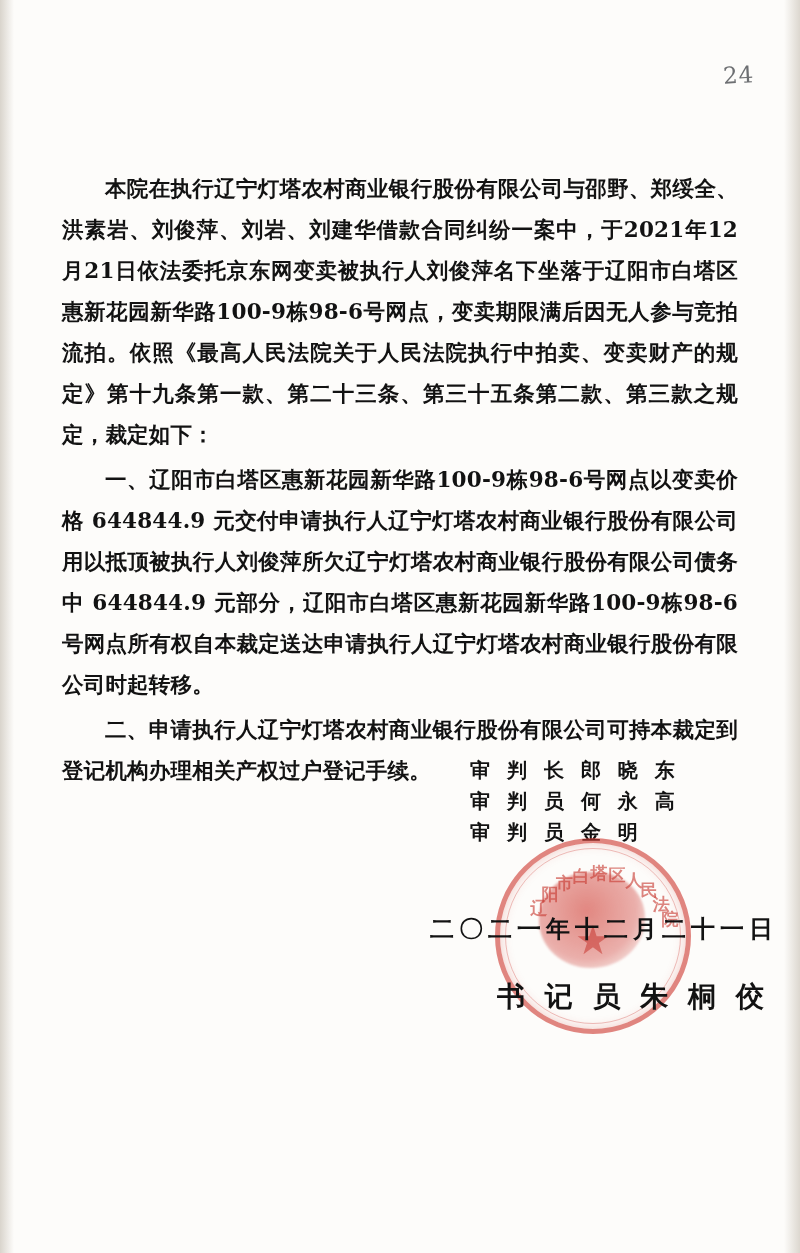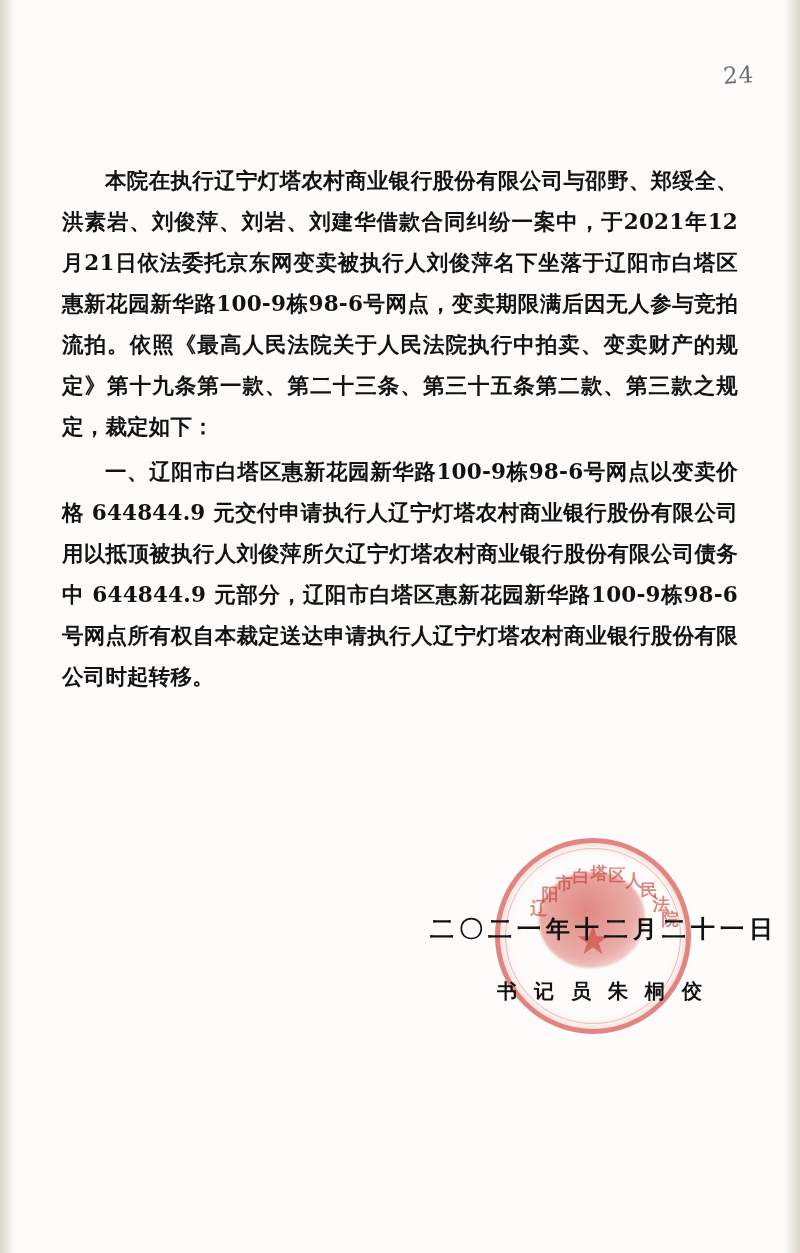--- a/index.html
+++ b/index.html
@@ -59,20 +59,21 @@
     text-justify: inter-ideograph;
     margin: 0 0 0 0;
     font-weight: 600;
     letter-spacing: 0.2px;
   }
   .para + .para {
     margin-top: 4px;
   }
   .indent {
     text-indent: 2em;
+    margin-top: 8px;
   }
   .signature-block {
     position: absolute;
     left: 470px;
     top: 755px;
     width: 270px;
   }
   .sig-line {
     font-size: 20px;
     line-height: 31px;
@@ -88,21 +89,21 @@
     font-size: 24px;
     color: #121212;
     font-weight: 600;
     letter-spacing: 5px;
     white-space: nowrap;
   }
   .clerk-line {
     position: absolute;
     left: 497px;
     top: 978px;
-    font-size: 20px;
+    font-size: 28px;
     color: #121212;
     font-weight: 600;
     letter-spacing: 5px;
     white-space: nowrap;
   }
   
   .seal {
     position: absolute;
     left: 495px;
     top: 838px;
@@ -161,22 +162,28 @@
 </head>
 <body>
 
 <div class="page">
 
   <div class="page-number">24</div>
 
   <div class="body-text">
     <p class="para indent">本院在执行辽宁灯塔农村商业银行股份有限公司与邵野、郑绥全、洪素岩、刘俊萍、刘岩、刘建华借款合同纠纷一案中，于2021年12月21日依法委托京东网变卖被执行人刘俊萍名下坐落于辽阳市白塔区惠新花园新华路100-9栋98-6号网点，变卖期限满后因无人参与竞拍流拍。依照《最高人民法院关于人民法院执行中拍卖、变卖财产的规定》第十九条第一款、第二十三条、第三十五条第二款、第三款之规定，裁定如下：</p>
     <p class="para indent">一、辽阳市白塔区惠新花园新华路100-9栋98-6号网点以变卖价格 644844.9 元交付申请执行人辽宁灯塔农村商业银行股份有限公司用以抵顶被执行人刘俊萍所欠辽宁灯塔农村商业银行股份有限公司债务中 644844.9 元部分，辽阳市白塔区惠新花园新华路100-9栋98-6号网点所有权自本裁定送达申请执行人辽宁灯塔农村商业银行股份有限公司时起转移。</p>
+    <p class="para indent">二、申请执行人辽宁灯塔农村商业银行股份有限公司可持本裁定到登记机构办理相关产权过户登记手续。</p>
   </div>
 
+  <div class="signature-block">
+    <div class="sig-line">审 判 长 郎 晓 东</div>
+    <div class="sig-line">审 判 员 何 永 高</div>
+    <div class="sig-line">审 判 员 金   明</div>
+  </div>
 
   <div class="seal">
     <div class="ring"></div>
     <div class="ring2"></div>
     <div class="blob"></div>
     <div class="star">★</div>
     <div class="seal-text">
       <span style="transform: rotate(-58deg) translate(0, -74px) rotate(58deg);">辽</span>
       <span style="transform: rotate(-44deg) translate(0, -74px) rotate(44deg);">阳</span>
       <span style="transform: rotate(-30deg) translate(0, -74px) rotate(30deg);">市</span>

